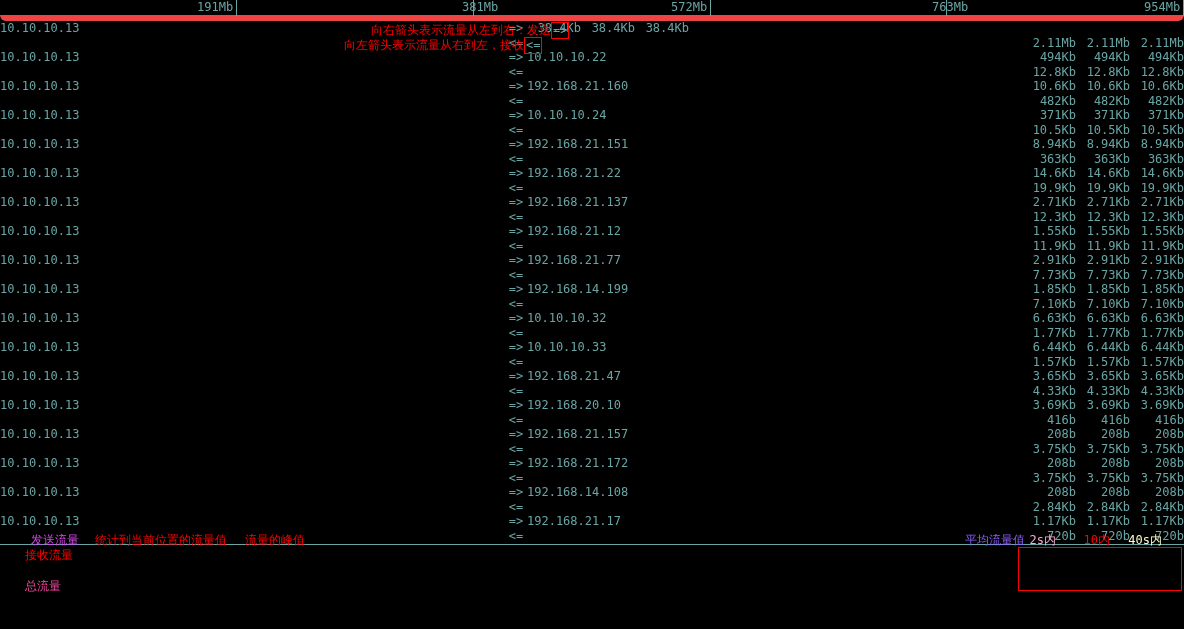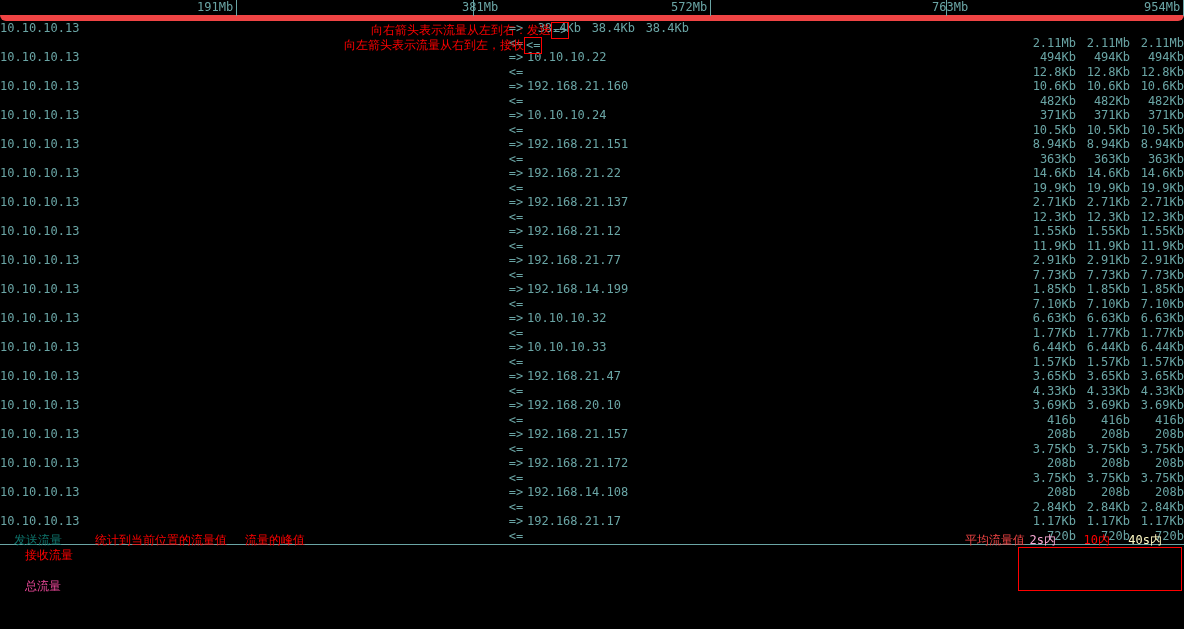--- a/index.html
+++ b/index.html
@@ -11,26 +11,26 @@
   .rows{position:relative;}
   .row{display:flex;height:14.5px;white-space:pre;}
   .src{width:505px;}
   .arr{width:22px;text-align:center;}
   .dst{flex:1;}
   .r3,.r2,.r1{width:54px;text-align:right;}
   .anno1{position:absolute;top:1px;left:323px;color:#f00;white-space:nowrap;padding-left:48px;}
   .anno2{position:absolute;top:16px;left:323px;color:#f00;white-space:nowrap;margin-left:21px;}
   .hr{border-top:1px solid #6aa5a5;margin-top:1px;height:0;}
   .footer{position:relative;padding-top:2px;white-space:pre;}
-  .fa1{position:absolute;left:14px;top:-12px;color:#0f766e;}
+  .fa1{position:absolute;left:31px;top:-12px;color:#d946ef;}
   .fa2{position:absolute;left:25px;top:3px;color:#f00;}
   .fa3{position:absolute;left:25px;top:34px;color:#ec4899;}
   .fa4{position:absolute;left:95px;top:-12px;color:#f00;}
   .fa5{position:absolute;left:245px;top:-12px;color:#f00;}
-  .fa6{position:absolute;left:965px;top:-12px;color:#ef4444;}
+  .fa6{position:absolute;left:965px;top:-12px;color:#8b5cf6;}
   .fa7{position:absolute;right:128px;top:-12px;color:#f9a8d4;}
   .fa8{position:absolute;right:74px;top:-12px;color:#f00;}
   .fa9{position:absolute;right:22px;top:-12px;color:#fef9c3;}
   .ratesbox{position:absolute;right:2px;top:2px;border:1.5px solid #f00;padding:0 2px;}
 </style>
 </head>
 <body>
 
 <div class="scale" id="scale">
     <div class="tick" style="left: 236px;"><span style="position: relative; left: -39px;">191Mb</span></div>

